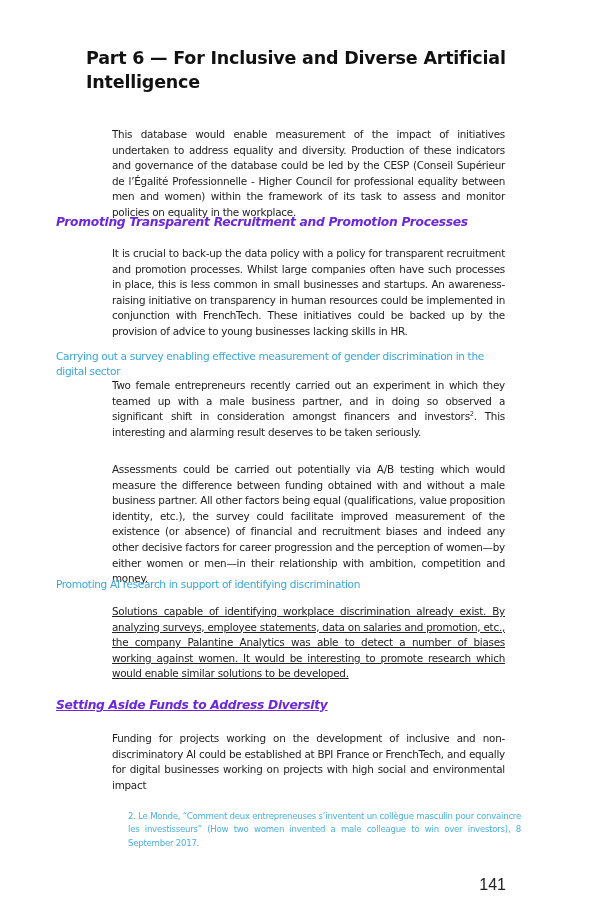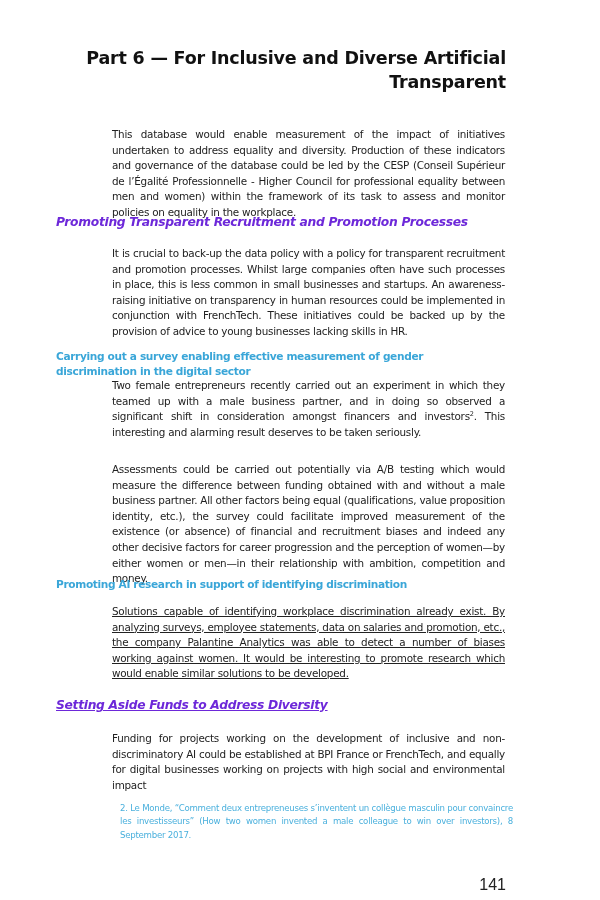--- a/index.html
+++ b/index.html
@@ -13,21 +13,21 @@
       position: relative;
       overflow: hidden;
       font-family: "DejaVu Sans", "Liberation Sans", sans-serif;
       color: #1a1a1a;
     }
     .page-title {
       position: absolute;
       right: 94px;
       top: 46px;
       width: 420px;
-      text-align: right;
+      text-align: left;
       font-family: "DejaVu Sans", sans-serif;
       font-weight: bold;
       font-size: 17.5px;
       line-height: 24px;
       color: #111111;
       letter-spacing: -0.2px;
     }
     .para {
       position: absolute;
       left: 112px;
@@ -52,38 +52,38 @@
       line-height: 16px;
       color: #6d28d9;
       margin: 0;
       letter-spacing: -0.3px;
     }
     .h-blue {
       position: absolute;
       left: 56px;
       width: 450px;
       font-family: "DejaVu Sans", sans-serif;
-      font-weight: bold;
+      font-weight: normal;
       font-size: 10.6px;
       line-height: 15px;
       color: #3aa6d8;
       margin: 0;
       letter-spacing: -0.35px;
     }
     .footnote {
       position: absolute;
       left: 112px;
       width: 393px;
       top: 794px;
       font-family: "DejaVu Sans", sans-serif;
       font-size: 8.6px;
       line-height: 13.4px;
       text-align: justify;
       color: #4ab0dd;
-      margin: 8px;
+      margin: 16px;
       letter-spacing: -0.25px;
     }
     .page-number {
       position: absolute;
       right: 94px;
       top: 876px;
       font-family: "Liberation Sans", sans-serif;
       font-size: 16px;
       color: #222222;
     }
@@ -93,21 +93,21 @@
       vertical-align: super;
     }
   </style>
 </head>
 <body>
 
 <div>
 
   <div class="page-title">
     <div>Part 6 — For Inclusive and Diverse Artificial</div>
-    <div>Transparent</div>
+    <div>Intelligence</div>
   </div>
 
   <p class="para" style="top:127px;">This database would enable measurement of the impact of initiatives undertaken to address equality and diversity. Production of these indicators and governance of the database could be led by the CESP (Conseil Supérieur de l’Égalité Professionnelle - Higher Council for professional equality between men and women) within the framework of its task to assess and monitor policies on equality in the workplace.</p>
 
   <h2 class="h-black" style="top:214px;">Promoting Transparent Recruitment and Promotion Processes</h2>
   <p class="para" style="top:246px;">It is crucial to back-up the data policy with a policy for transparent recruitment and promotion processes. Whilst large companies often have such processes in place, this is less common in small businesses and startups. An awareness-raising initiative on transparency in human resources could be implemented in conjunction with FrenchTech. These initiatives could be backed up by the provision of advice to young businesses lacking skills in HR.</p>
 
   <h3 class="h-blue" style="top:349px;">Carrying out a survey enabling effective measurement of gender discrimination in the digital sector</h3>
   <p class="para" style="top:378px;"><span>Two female entrepreneurs recently carried out an experiment in which they teamed up with a male business partner, and in doing so observed a significant shift in consideration amongst financers and investors</span><sup>2</sup><span>. This interesting and alarming result deserves to be taken seriously.</span></p>
   <p class="para" style="top:462px;">Assessments could be carried out potentially via A/B testing which would measure the difference between funding obtained with and without a male business partner. All other factors being equal (qualifications, value proposition identity, etc.), the survey could facilitate improved measurement of the existence (or absence) of financial and recruitment biases and indeed any other decisive factors for career progression and the perception of women—by either women or men—in their relationship with ambition, competition and money.</p>

